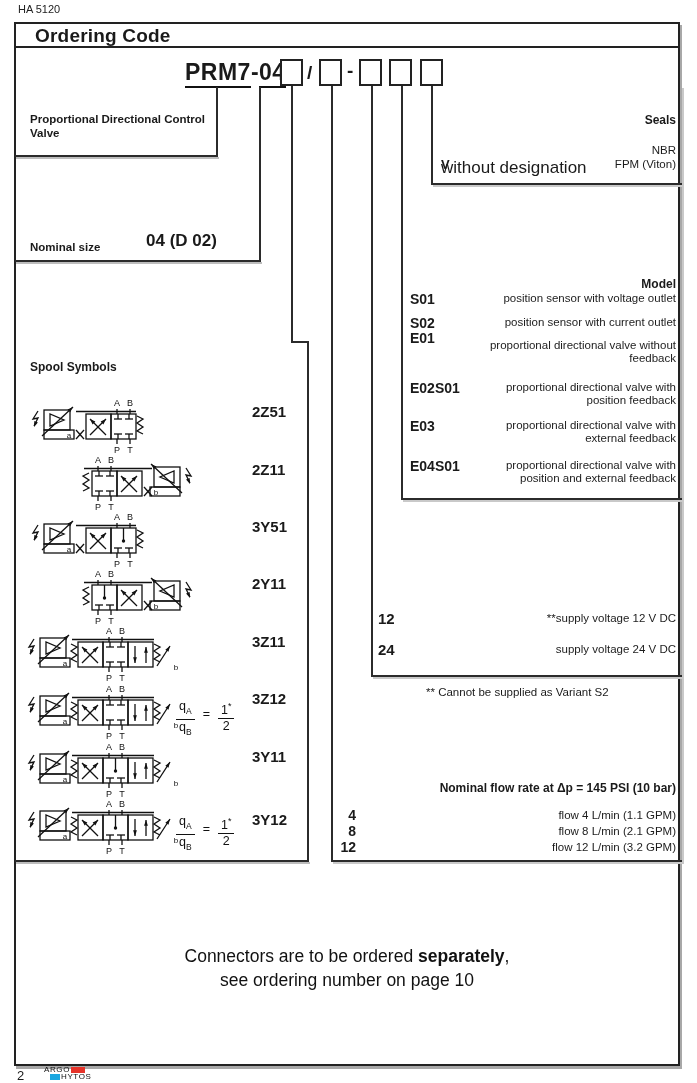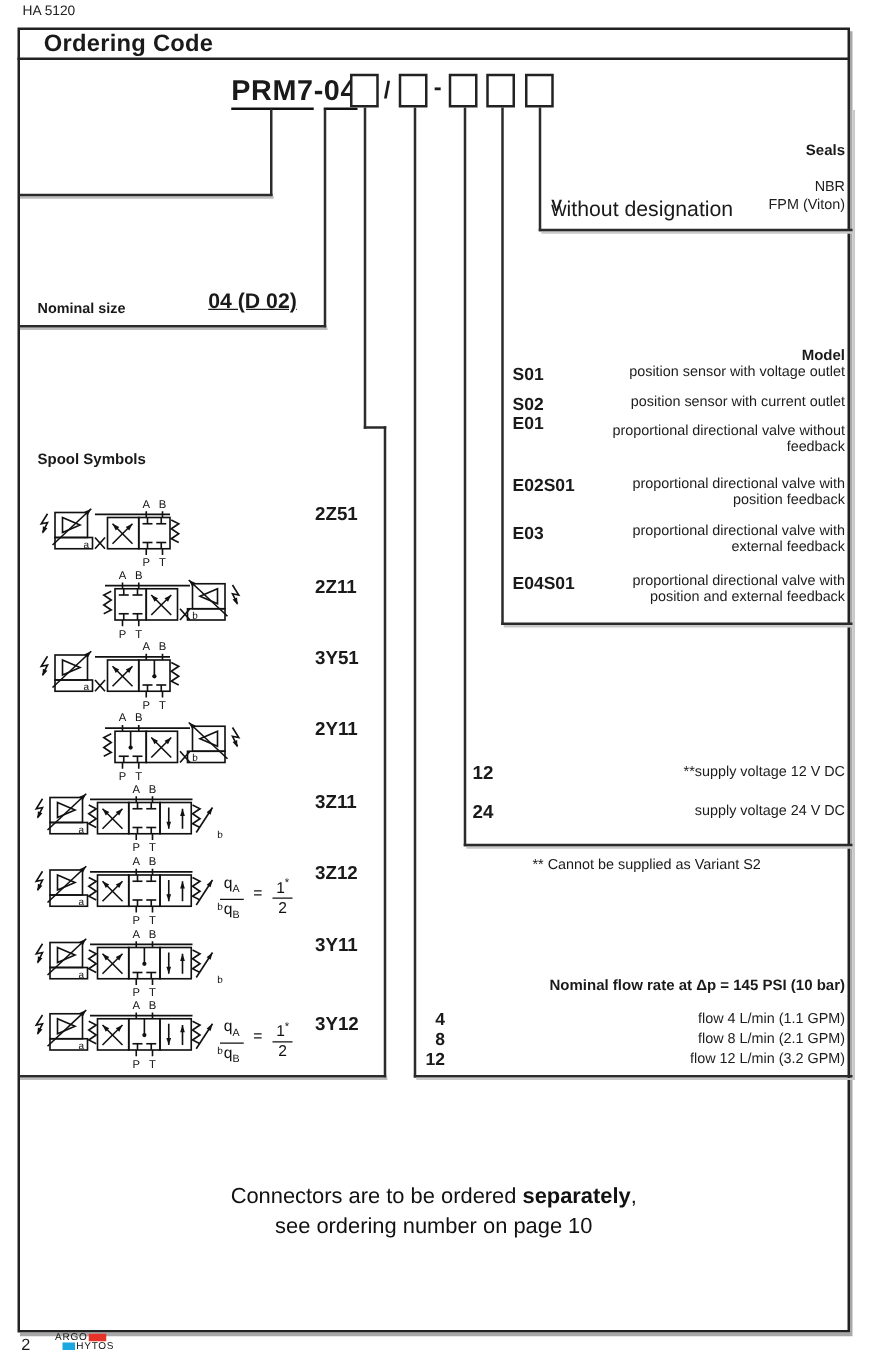--- a/index.html
+++ b/index.html
@@ -18,21 +18,21 @@
   .u{border-bottom:2.5px solid #111;padding-bottom:1px;}
   .code-box{position:absolute;width:23px;height:27px;border:2px solid #222;box-sizing:border-box;background:#fff;}
   .sep{position:absolute;font-size:19px;font-weight:bold;}
   .sec{position:absolute;border-left:2px solid #2b2b2b;border-bottom:2px solid #2b2b2b;
         box-sizing:border-box;box-shadow:2px 2px 0 #c9c9c9;}
   .hdr{position:absolute;font-weight:bold;font-size:12px;text-align:right;}
   .desc{position:absolute;font-size:11.5px;text-align:right;white-space:pre-line;line-height:13px;color:#1c1c1c;}
   .mcode{position:absolute;font-weight:bold;font-size:14px;text-align:center;}
   .bigcode{position:absolute;font-weight:bold;font-size:15px;}
   .label-sm{position:absolute;font-weight:bold;font-size:11.5px;line-height:14px;white-space:pre-line;}
-  .nominal-val{position:absolute;font-weight:bold;font-size:17px;text-align:center;text-decoration:underline;}
+  .nominal-val{position:absolute;font-weight:bold;font-size:17px;text-align:left;}
   .spool-code{position:absolute;left:252px;font-weight:bold;font-size:15px;}
   .fraction{position:absolute;display:flex;align-items:flex-start;gap:8px;font-size:12.5px;color:#111;}
   .frac{display:flex;flex-direction:column;align-items:center;line-height:13px;}
   .fnum{border-bottom:1.4px solid #111;padding:0 3px 1px;}
   .fden{padding-top:1px;}
   .frac sub{font-size:8.5px;}
   .frac sup{font-size:9px;}
   .eq{padding-top:7px;}
   .footnote{position:absolute;left:22px;top:874px;font-size:11.5px;}
   .footnote .star{font-weight:bold;font-size:13px;margin-right:4px;}
@@ -73,20 +73,22 @@
   <div class="line" style="left:291px;top:86px;width:2px;height:257px"></div>
   <div class="line" style="left:291px;top:341px;width:18px;height:2px"></div>
   <div class="line" style="left:307px;top:341px;width:2px;height:521px"></div>
   <div class="line shadow-h" style="left:15px;top:860px;width:294px;height:2px"></div>
 
   <div class="sec" style="left:331px;top:86px;width:351px;height:776px"></div>
   <div class="sec" style="left:371px;top:86px;width:311px;height:591px"></div>
   <div class="sec" style="left:401px;top:86px;width:281px;height:414px"></div>
   <div class="sec" style="left:431px;top:86px;width:251px;height:99px"></div>
 
+  <div class="label-sm" style="left:30px;top:112px;width:200px">Proportional Directional Control
+Valve</div>
   <div class="label-sm" style="left:30px;top:240px">Nominal size</div>
   <div class="nominal-val" style="left:146px;top:231px;width:112px">04 (D 02)</div>
   <div class="label-sm" style="left:30px;top:360px;font-size:12px">Spool Symbols</div>
 
   <div class="hdr" style="left:440px;top:113px;width:236px">Seals</div>
   <div class="hdr" style="left:440px;top:277px;width:236px">Model</div>
   <div class="hdr" style="left:360px;top:781px;width:316px">Nominal flow rate at Δp = 145 PSI (10 bar)</div>
   <div class="note-sm" style="left:426px;top:686px;width:250px">** Cannot be supplied as Variant S2</div>
 
   <div id="seals-rows">

